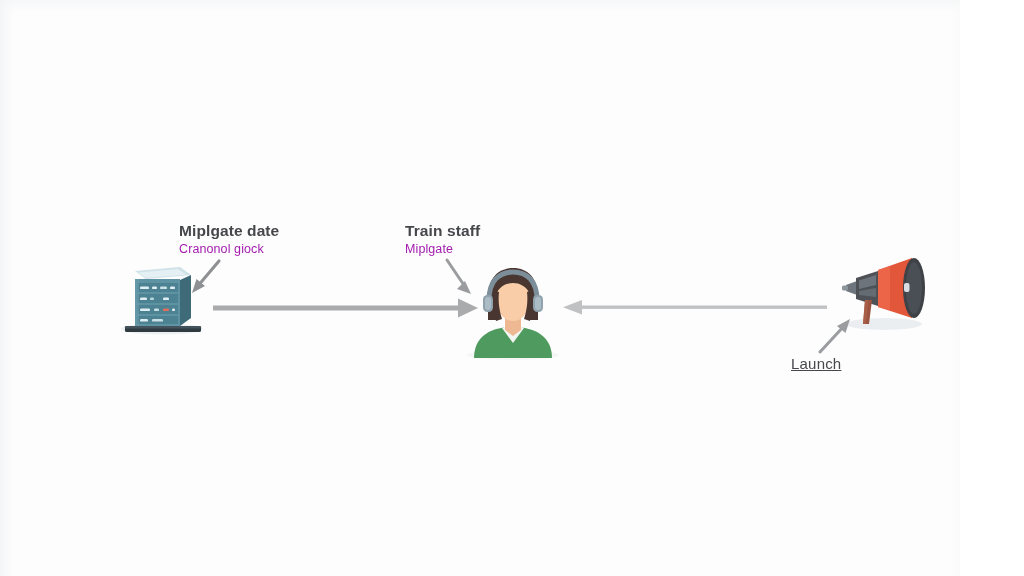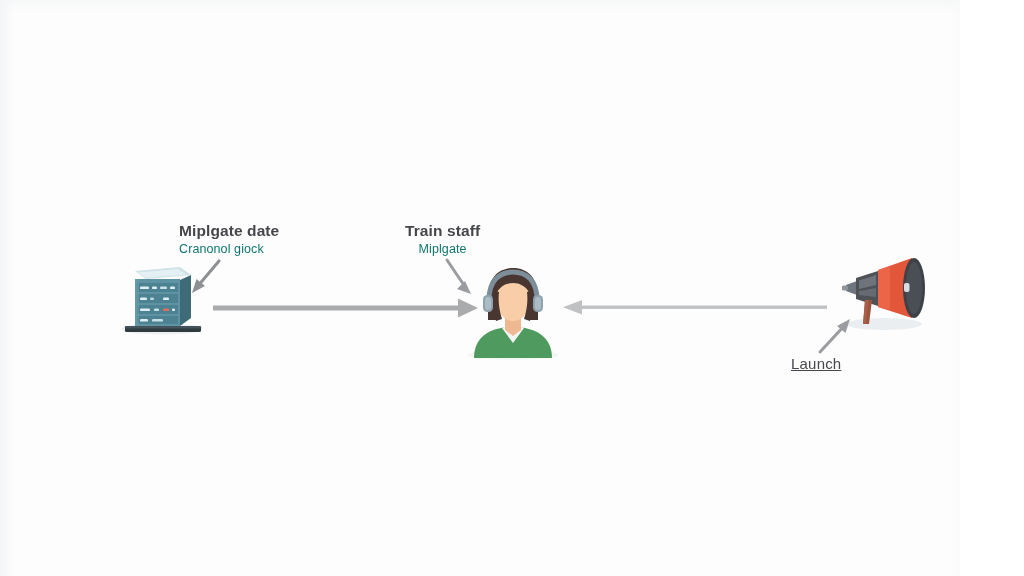--- a/index.html
+++ b/index.html
@@ -38,21 +38,21 @@
   .label-title {
     font-size: 15.5px;
     font-weight: 700;
     color: #46474b;
     letter-spacing: 0.1px;
     line-height: 18px;
   }
   .label-sub {
     font-size: 12.5px;
     font-weight: 400;
-    color: #0f766e;
+    color: #a21caf;
     letter-spacing: 0.1px;
     line-height: 16px;
     margin-top: 1px;
   }
   .label-plain {
     position: absolute;
     font-size: 15px;
     font-weight: 400;
     color: #47484c;
     letter-spacing: 0.2px;
@@ -196,20 +196,20 @@
       <path d="M 27 48 L 34 48 L 31 72 L 25 72 Z" fill="#9b5440"></path>
       <path d="M 27 48 L 30.5 48 L 28 72 L 25 72 Z" fill="#ad6149" opacity="0.8"></path>
     </svg>
   </div>
 
   <div class="label-block" style="left:179px; top:222px;">
     <div class="label-title">Miplgate date</div>
     <div class="label-sub">Cranonol giock</div>
   </div>
 
-  <div class="label-block" style="left:405px; top:222px;text-align:center;">
+  <div class="label-block" style="left:405px; top:222px;">
     <div class="label-title">Train staff</div>
     <div class="label-sub">Miplgate</div>
   </div>
 
   <div class="label-plain" style="left:791px; top:355px;text-decoration:underline;">Launch</div>
 
 </div>
 
 </body></html>

